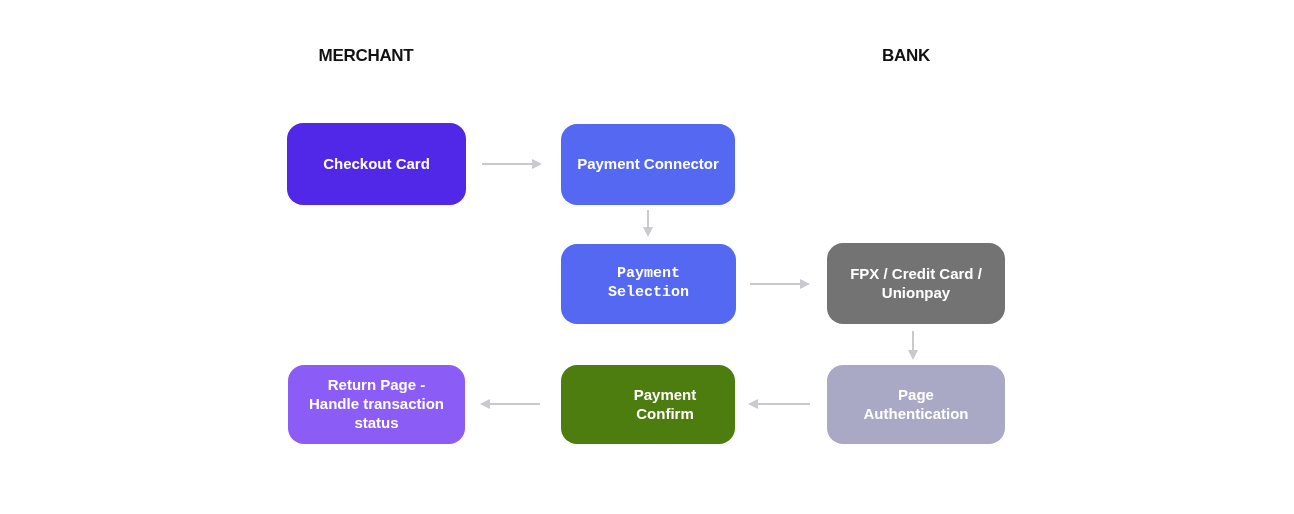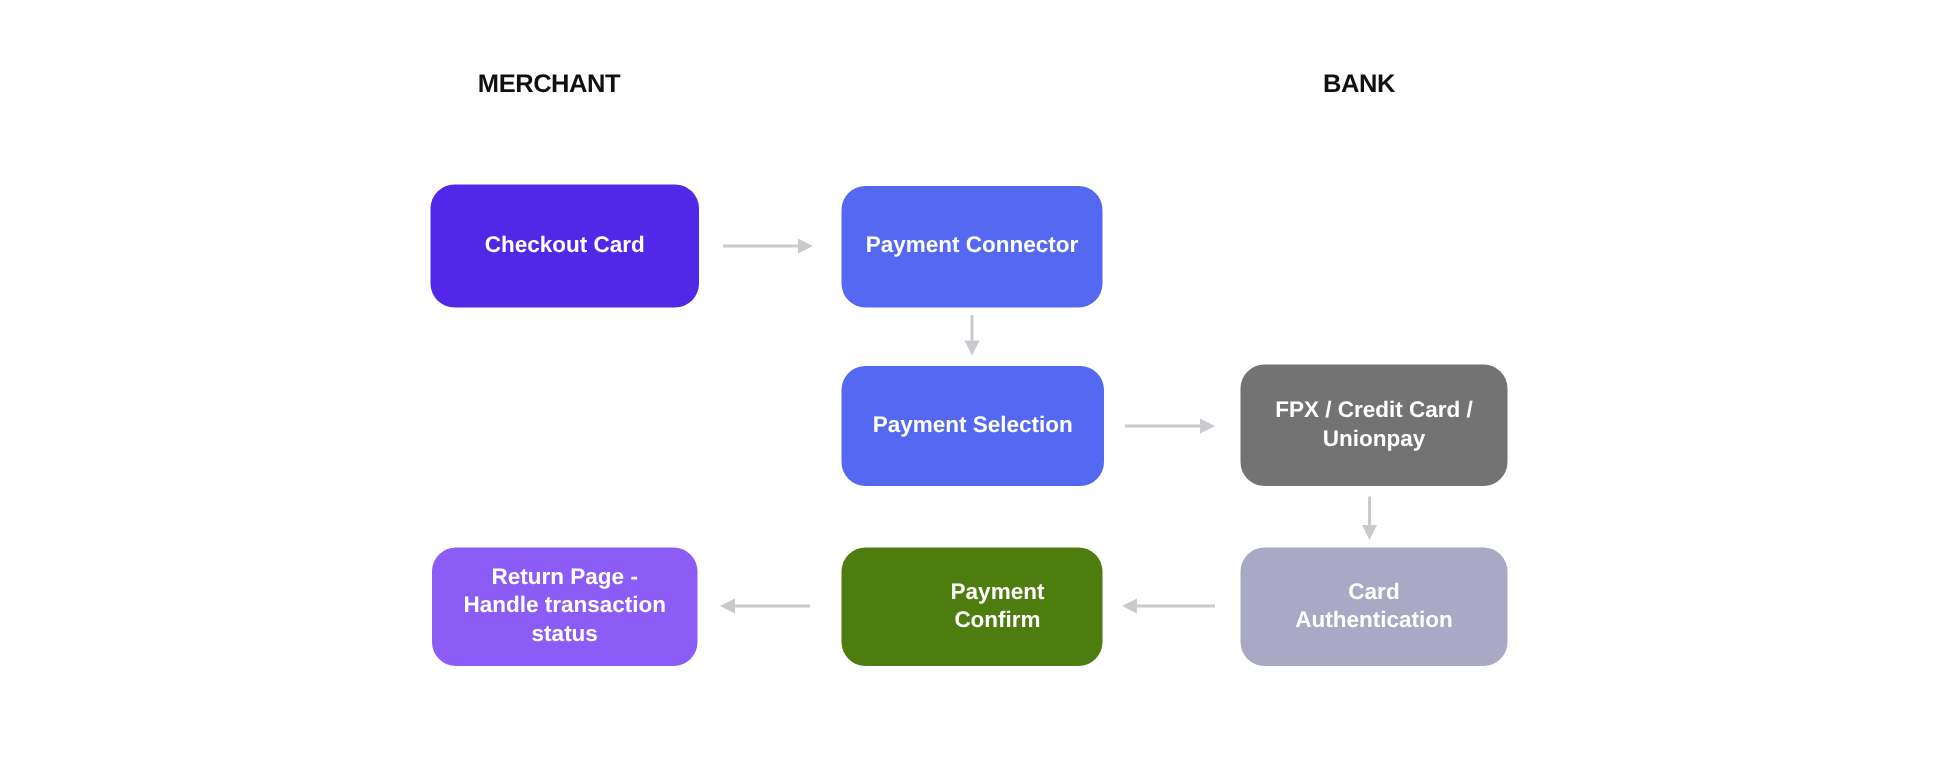--- a/index.html
+++ b/index.html
@@ -41,21 +41,21 @@
     color: #ffffff;
     font-size: 15px;
     font-weight: 600;
     line-height: 1.25;
     padding: 10px 14px;
   }
   .node span { display: inline-block; }
 
   .n-checkout          { left: 287px; top: 123px; width: 179px; height: 82px; }
   .n-payment-connector { left: 561px; top: 124px; width: 174px; height: 81px; }
-  .n-payment-selection { left: 561px; top: 244px; width: 175px; height: 80px; }
+  .n-payment-selection { left: 561px; top: 244px; width: 175px; height: 80px; font-family: Liberation Mono, monospace; }
   .n-fpx               { left: 827px; top: 243px; width: 178px; height: 81px; }
   .n-return-page       { left: 288px; top: 365px; width: 177px; height: 79px; }
   .n-payment-confirm   { left: 561px; top: 365px; width: 174px; height: 79px; }
   .n-bank-auth         { left: 827px; top: 365px; width: 178px; height: 79px; }
 
   .n-fpx span         { max-width: 145px; }
   .n-bank-auth span   { max-width: 120px; }
   .n-return-page span { max-width: 142px; }
 
   
@@ -110,21 +110,21 @@
   <div class="node n-payment-selection" style="background: rgb(84, 104, 242);">
     <span>Payment Selection</span>
   </div>
   <div class="arrow h right a3"></div>
   <div class="node n-fpx" style="background: #737373;">
     <span>FPX / Credit Card / Unionpay</span>
   </div>
 
   <div class="arrow v down a4"></div>
   <div class="node n-bank-auth" style="background: rgb(169, 168, 197);">
-    <span>Card Authentication</span>
+    <span>Page Authentication</span>
   </div>
   <div class="arrow h left a5"></div>
   <div class="node n-payment-confirm" style="background: #4d7c0f; padding-left: 48px;">
     <span>Payment Confirm</span>
   </div>
   <div class="arrow h left a6"></div>
   <div class="node n-return-page" style="background: #8b5cf6;">
     <span>Return Page - Handle transaction status</span>
   </div>
 

